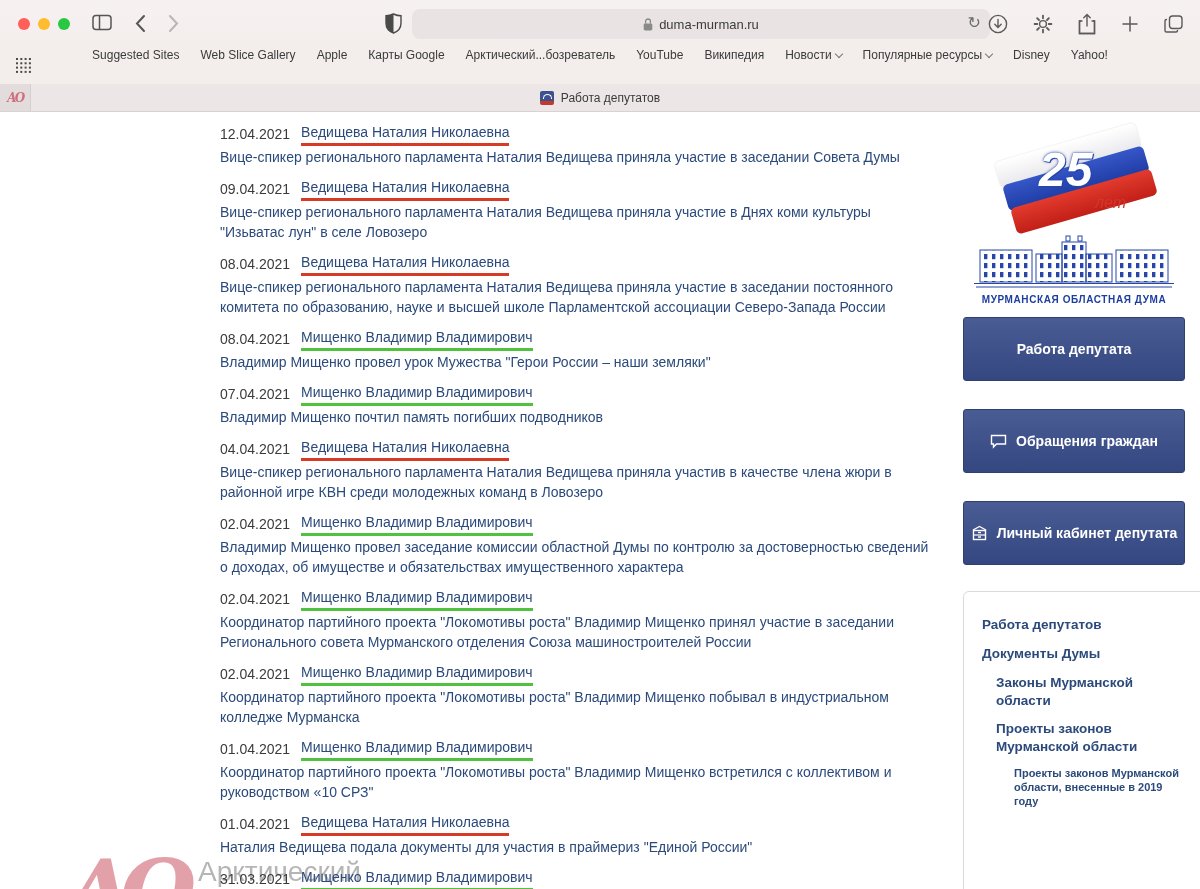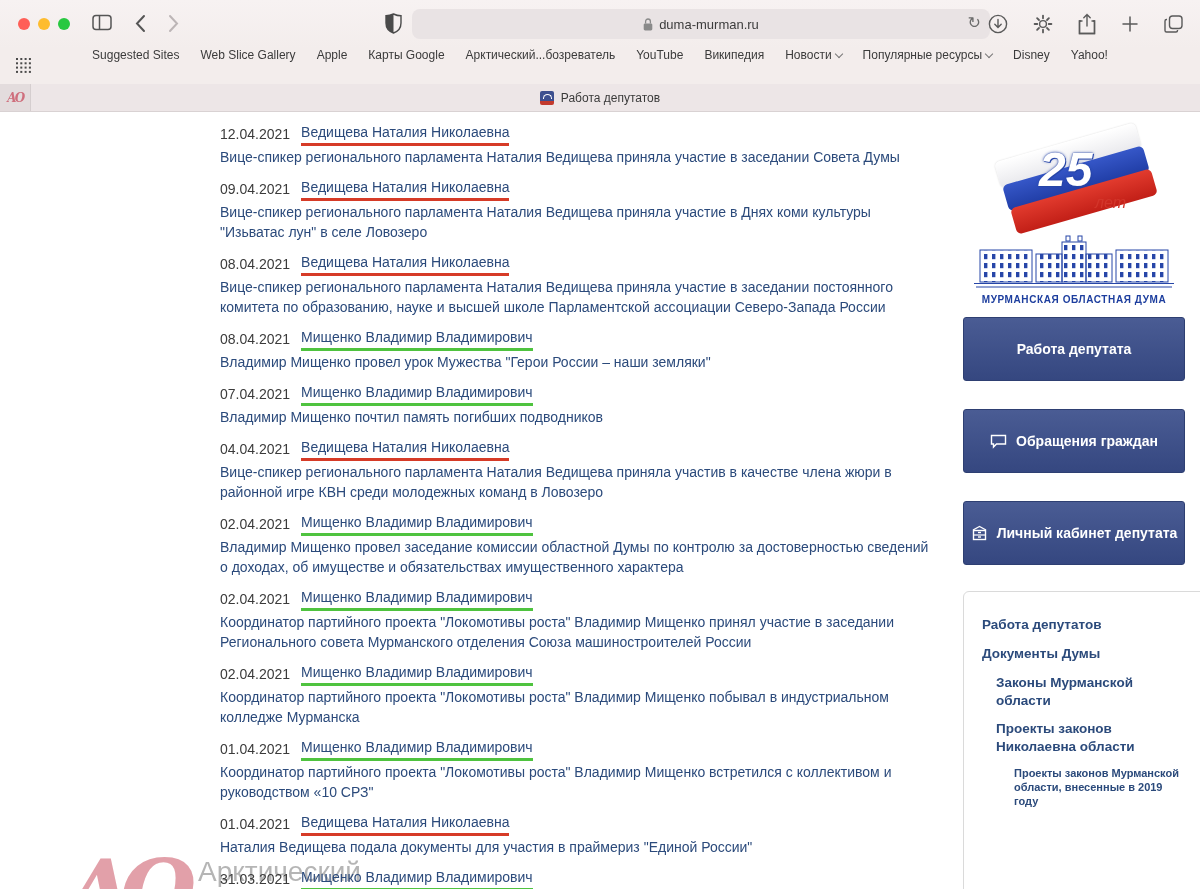--- a/index.html
+++ b/index.html
@@ -451,20 +451,20 @@
     </button>
 
     <div class="nav-box">
   <div class="nav-item nav-1">Работа депутатов</div>
 
   <div class="nav-item nav-1">Документы Думы</div>
 
 
   <div class="nav-item nav-2">Законы Мурманской области</div>
 
-  <div class="nav-item nav-2">Проекты законов Николаевна области</div>
+  <div class="nav-item nav-2">Проекты законов Мурманской области</div>
 
 
   <div class="nav-item nav-3">Проекты законов Мурманской области, внесенные в 2019 году</div>
 
 </div>
   </div>
 </div>
 
 </body></html>

